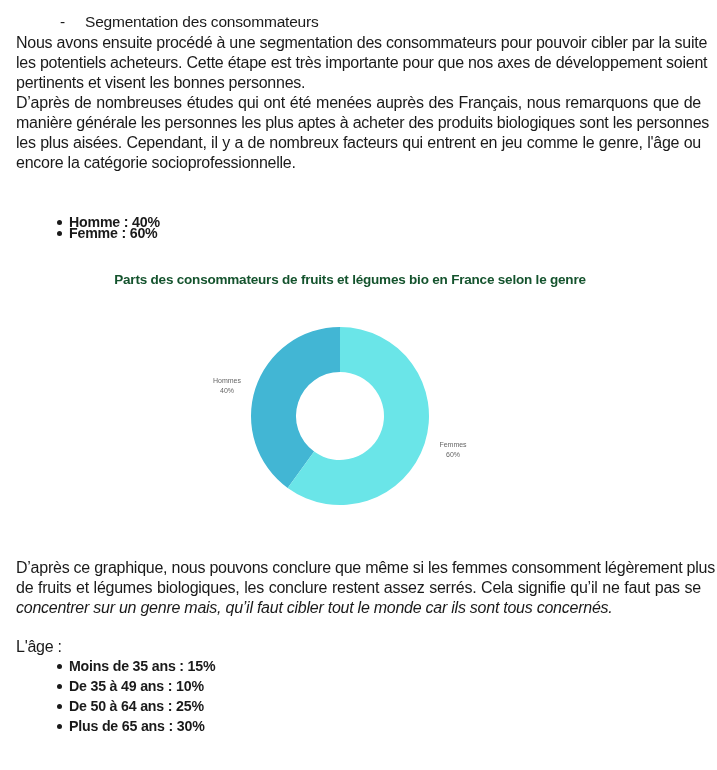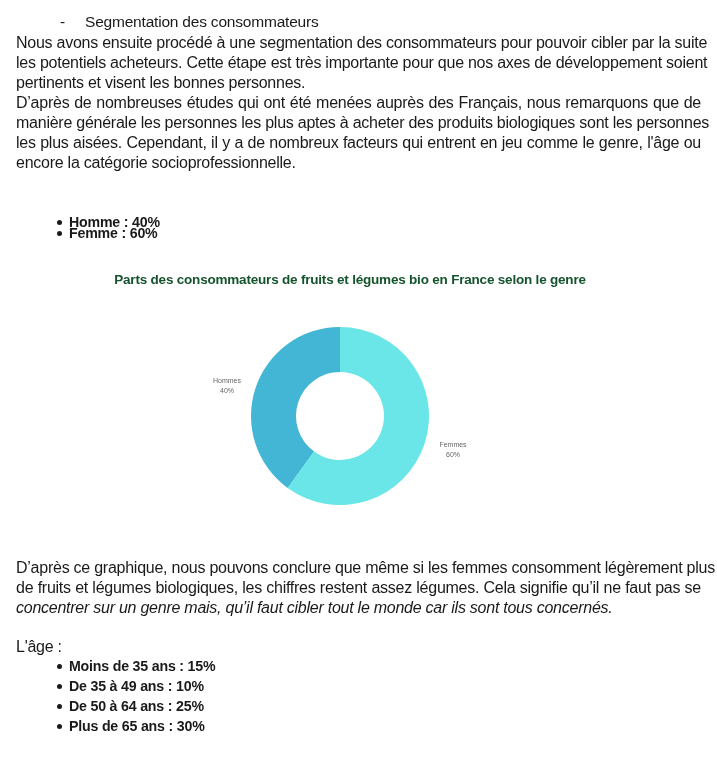--- a/index.html
+++ b/index.html
@@ -77,21 +77,21 @@
       <div>40%</div>
     </div>
     <div class="slice-label" style="left:431px;top:440px;width:44px;">
       <div>Femmes</div>
       <div>60%</div>
     </div>
   </div>
 
   <div>
     <div class="line just" style="top:558px;">D’après ce graphique, nous pouvons conclure que même si les femmes consomment légèrement plus</div>
-    <div class="line just" style="top:578px;">de fruits et légumes biologiques, les chiffres restent assez légumes. Cela signifie qu’il ne faut pas se</div>
+    <div class="line just" style="top:578px;">de fruits et légumes biologiques, les conclure restent assez serrés. Cela signifie qu’il ne faut pas se</div>
     <div class="line" style="top:598px;font-style:italic;">concentrer sur un genre mais, qu’il faut cibler tout le monde car ils sont tous concernés.</div>
   </div>
 
   <div class="line" style="top:637px;">L'âge :</div>
   <div>
     <div class="bullet" style="top:656px;">
       <span class="dot"></span>
       <span class="txt">Moins de 35 ans : 15%</span>
     </div>
     <div class="bullet" style="top:676px;">

